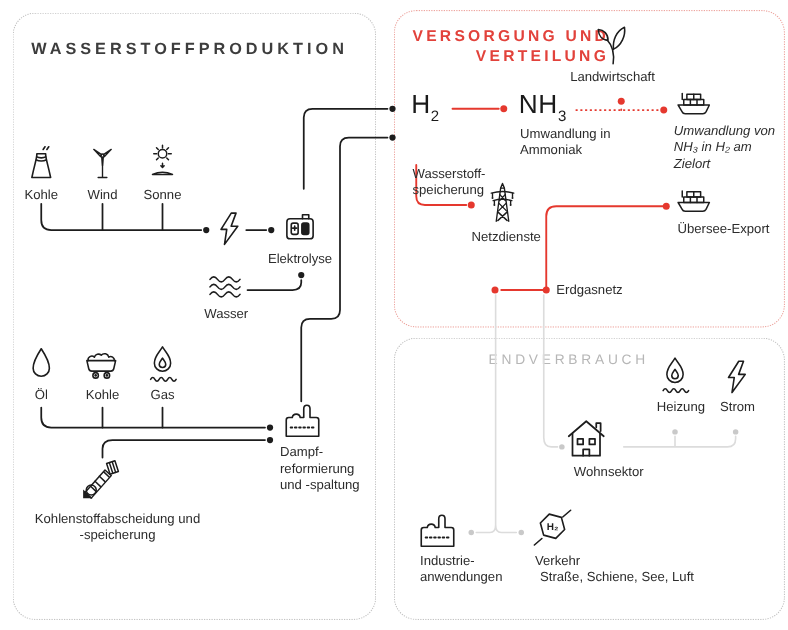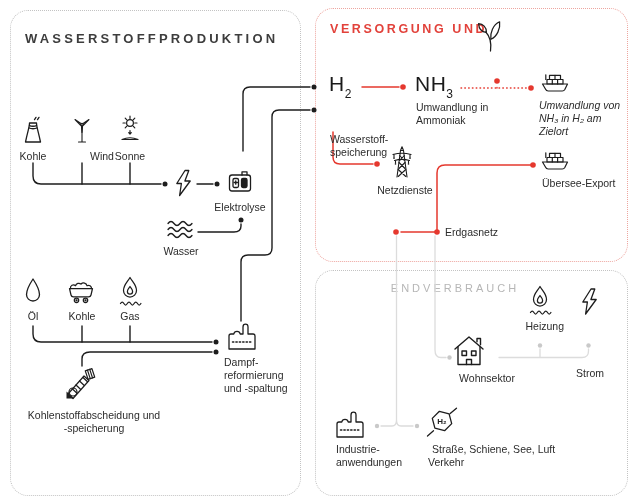--- a/index.html
+++ b/index.html
@@ -24,20 +24,21 @@
 
 <div id="canvas">
 
   <div class="panel panel-gray" style="left:10px;top:10px;width:289px;height:484px;"></div>
   <div class="panel panel-red" style="left:315px;top:8px;width:311px;height:252px;"></div>
   <div class="panel panel-gray" style="left:315px;top:270px;width:311px;height:224px;"></div>
 
   <div class="ptitle" style="left:25px;top:31px;">WASSERSTOFFPRODUKTION</div>
   <div class="ptitle-red" style="left:330px;top:21px;text-align:right;">
     <div>VERSORGUNG UND</div>
+    <div>VERTEILUNG</div>
   </div>
   <div class="ptitle-muted" style="left:385px;top:282px;width:140px;text-align:center;">ENDVERBRAUCH</div>
 
   <svg id="wires" width="630" height="504" viewBox="0 0 630 504">
     <g fill="none" stroke="#1d1d1d" stroke-width="1.4" stroke-linecap="round">
       <path d="M33,163 V176 Q33,184 41,184 H161"></path>
       <path d="M82,163 V184 M130,163 V184"></path>
       <path d="M197,184 H213"></path>
       <path d="M243,151 V94 Q243,87 250,87 H310"></path>
       <path d="M198,232 H234 Q241,232 241,226 V224"></path>
@@ -166,21 +167,21 @@
       <g transform="rotate(-18 27 7)">
         <rect x="23.5" y="2.5" width="7" height="9"></rect>
         <path d="M25.8,2.5 V11.5 M28.2,2.5 V11.5"></path>
       </g>
       <circle cx="10" cy="25" r="4"></circle>
       <path d="M3.5,31.5 L11,31.5 L3.5,24.5 Z" fill="#1d1d1d" stroke="none"></path>
     </svg>
   </div>
 
   <div class="lbl c" style="left:13px;top:150px;width:40px;">Kohle</div>
-  <div class="lbl c" style="left:62px;top:150px;width:40px;margin-left:20px;">Wind</div>
+  <div class="lbl c" style="left:62px;top:150px;width:40px;">Wind</div>
   <div class="lbl c" style="left:110px;top:150px;width:40px;">Sonne</div>
   <div class="lbl c" style="left:212px;top:201px;width:56px;">Elektrolyse</div>
   <div class="lbl c" style="left:161px;top:245px;width:40px;">Wasser</div>
   <div class="lbl c" style="left:13px;top:310px;width:40px;">Öl</div>
   <div class="lbl c" style="left:62px;top:310px;width:40px;">Kohle</div>
   <div class="lbl c" style="left:110px;top:310px;width:40px;">Gas</div>
   <div class="lbl c" style="left:18px;top:409px;width:152px;">
     <div>Kohlenstoffabscheidung und</div>
     <div>-speicherung</div>
   </div>
@@ -201,20 +202,21 @@
     <div>Ammoniak</div>
   </div>
 
   <div class="icon" style="left:476px;top:18px;">
     <svg width="28" height="35" viewBox="0 0 28 35" fill="none" stroke="#1d1d1d" stroke-width="1.25" stroke-linecap="round" stroke-linejoin="round">
       <path d="M14.5,33 C15.5,26 14,18.5 9.8,14"></path>
       <path d="M10.2,14.3 C5.6,14 2.9,10.3 2.6,5.6 C7.1,5.9 10.4,9.2 10.4,14 Z"></path>
       <path d="M14.8,21.5 C14,14.5 17,6.8 23.6,3.8 C24.6,10.8 21,18.5 14.9,21.3 Z"></path>
     </svg>
   </div>
+  <div class="lbl c" style="left:438px;top:56px;width:104px;">Landwirtschaft</div>
 
   <div class="icon" style="left:540px;top:67px;">
     <svg width="30" height="28" viewBox="0 0 30 28" fill="none" stroke="#1d1d1d" stroke-width="1.2" stroke-linecap="round" stroke-linejoin="round">
       <path d="M2.5,17 H27.5 L24.8,22.5 Q24,24 22.3,24 H8.2 Q6.3,24 5.6,22.3 Z"></path>
       <rect x="7" y="12.5" width="16" height="4.5"></rect>
       <path d="M12.3,12.5 V17 M17.6,12.5 V17"></path>
       <rect x="9.5" y="8.3" width="11" height="4.2"></rect>
       <path d="M15,8.3 V12.5"></path>
       <path d="M5.8,12.5 V7.8"></path>
     </svg>
@@ -262,21 +264,21 @@
       <path d="M3.5,27.5 q1.7,-3 3.4,0 t3.4,0 t3.4,0 t3.4,0 t3.4,0 t3.4,0"></path>
     </svg>
   </div>
   <div class="lbl c" style="left:516px;top:320px;width:48px;text-align:right;">Heizung</div>
 
   <div class="icon" style="left:580px;top:287px;">
     <svg width="19" height="29" viewBox="0 0 19 28" fill="none" stroke="#1d1d1d" stroke-width="1.3" stroke-linejoin="round">      
         <path d="M11,1.5 L2.8,14.5 H7.4 L5.6,26.5 L16.2,12 H10.9 L14.8,1.5 Z"></path>
     </svg>
   </div>
-  <div class="lbl c" style="left:572px;top:320px;width:36px;margin-top:47px;">Strom</div>
+  <div class="lbl c" style="left:572px;top:320px;width:36px;">Strom</div>
 
   <div class="icon" style="left:450px;top:333px;">
     <svg width="38" height="35" viewBox="0 0 38 35" fill="none" stroke="#1d1d1d" stroke-width="1.4" stroke-linecap="round" stroke-linejoin="round">
       <path d="M5,16 L19,4 L33,16"></path>
       <path d="M8,13.8 V31.5 H30 V13.8"></path>
       <path d="M27,8.8 V5.5 H30.5 V11.8"></path>
       <rect x="12" y="18" width="4.5" height="4.5"></rect>
       <rect x="21.5" y="18" width="4.5" height="4.5"></rect>
       <path d="M16.5,31.5 V26.5 H21.5 V31.5"></path>
     </svg>
@@ -295,17 +297,17 @@
   </div>
 
   <div class="icon" style="left:426px;top:405px;">
     <svg width="32" height="35" viewBox="0 0 32 35" fill="none" stroke="#1d1d1d" stroke-width="1.3" stroke-linecap="round" stroke-linejoin="round">
       <path d="M25.7,18.6 L18.6,25.7 L8.9,23.1 L6.3,13.4 L13.4,6.3 L23.1,8.9 Z"></path>
       <path d="M1.5,31 L7.5,25.8 M24.2,8.6 L30.5,3.2"></path>
       <text x="16" y="19" font-size="8" font-weight="bold" text-anchor="middle" fill="#1d1d1d" stroke="none" font-family="Liberation Sans, DejaVu Sans, sans-serif">H₂</text>
     </svg>
   </div>
   <div class="lbl" style="left:428px;top:443px;">
+    <div>Verkehr</div>
     <div style="padding-left:4px;">Straße, Schiene, See, Luft</div>
-    <div>Verkehr</div>
   </div>
 
 </div>
 
 </body></html>

